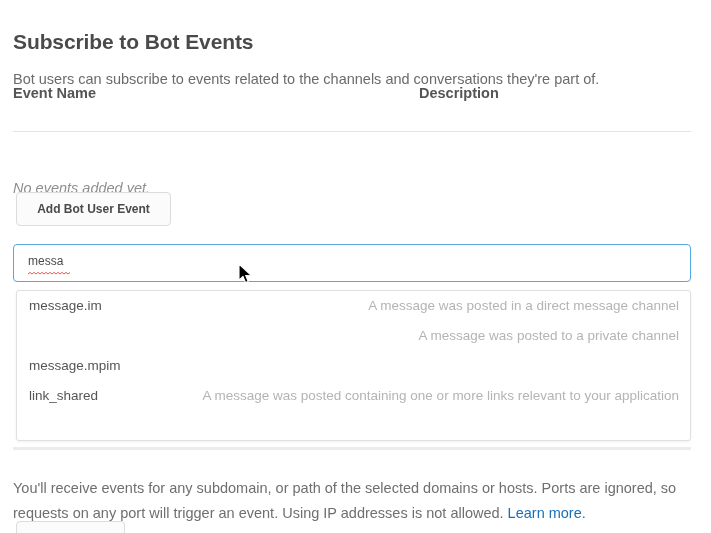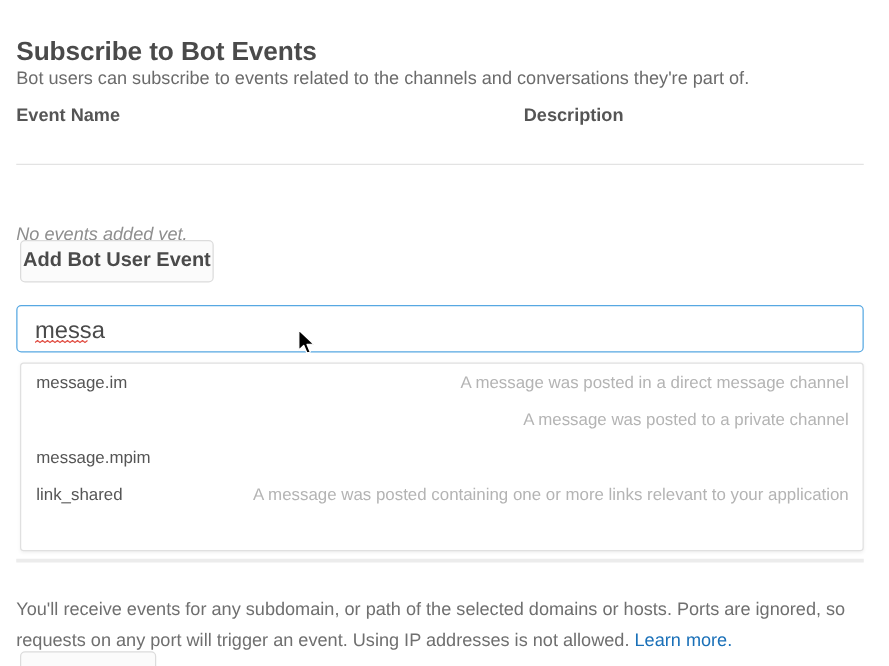--- a/index.html
+++ b/index.html
@@ -21,21 +21,21 @@
     position: absolute;
     left: 13px; top: 16px;
     font-size: 21px;
     font-weight: bold;
     color: #4a4a4a;
     letter-spacing: -0.1px;
     white-space: nowrap;
   }
   .page-subtitle {
     position: absolute;
-    left: 13px; top: 40px;
+    left: 13px; top: 56px;
     font-size: 14.5px;
     color: #6b6b6b;
     white-space: nowrap;
   }
 
   
   .table-head {
     position: absolute;
     left: 0; top: 85px;
     width: 711px;
@@ -69,21 +69,21 @@
 
   
   .add-btn {
     position: absolute;
     left: 16px; top: 192px;
     width: 155px; height: 34px;
     background: #fbfbfb;
     border: 1px solid #dcdcdc;
     border-radius: 4px;
     font-family: "Liberation Sans", sans-serif;
-    font-size: 16px;
+    font-size: 12px;
     font-weight: bold;
     color: #4a4a4a;
     cursor: pointer;
     padding: 0;
     line-height: 32px;
     text-align: center;
   }
 
   
   .combo-input {
@@ -95,21 +95,21 @@
     border-radius: 4px;
     padding: 0 14px;
     font-family: "Liberation Sans", sans-serif;
     font-size: 14.5px;
     color: #444444;
     outline: none;
   }
   .combo-value {
     position: absolute;
     left: 28px; top: 254px;
-    font-size: 19px;
+    font-size: 12px;
     color: #4a4a4a;
     white-space: nowrap;
     pointer-events: none;
   }
   .spell-underline {
     position: absolute;
     left: 28px; top: 272px;
     width: 43px; height: 3px;
     pointer-events: none;
   }

